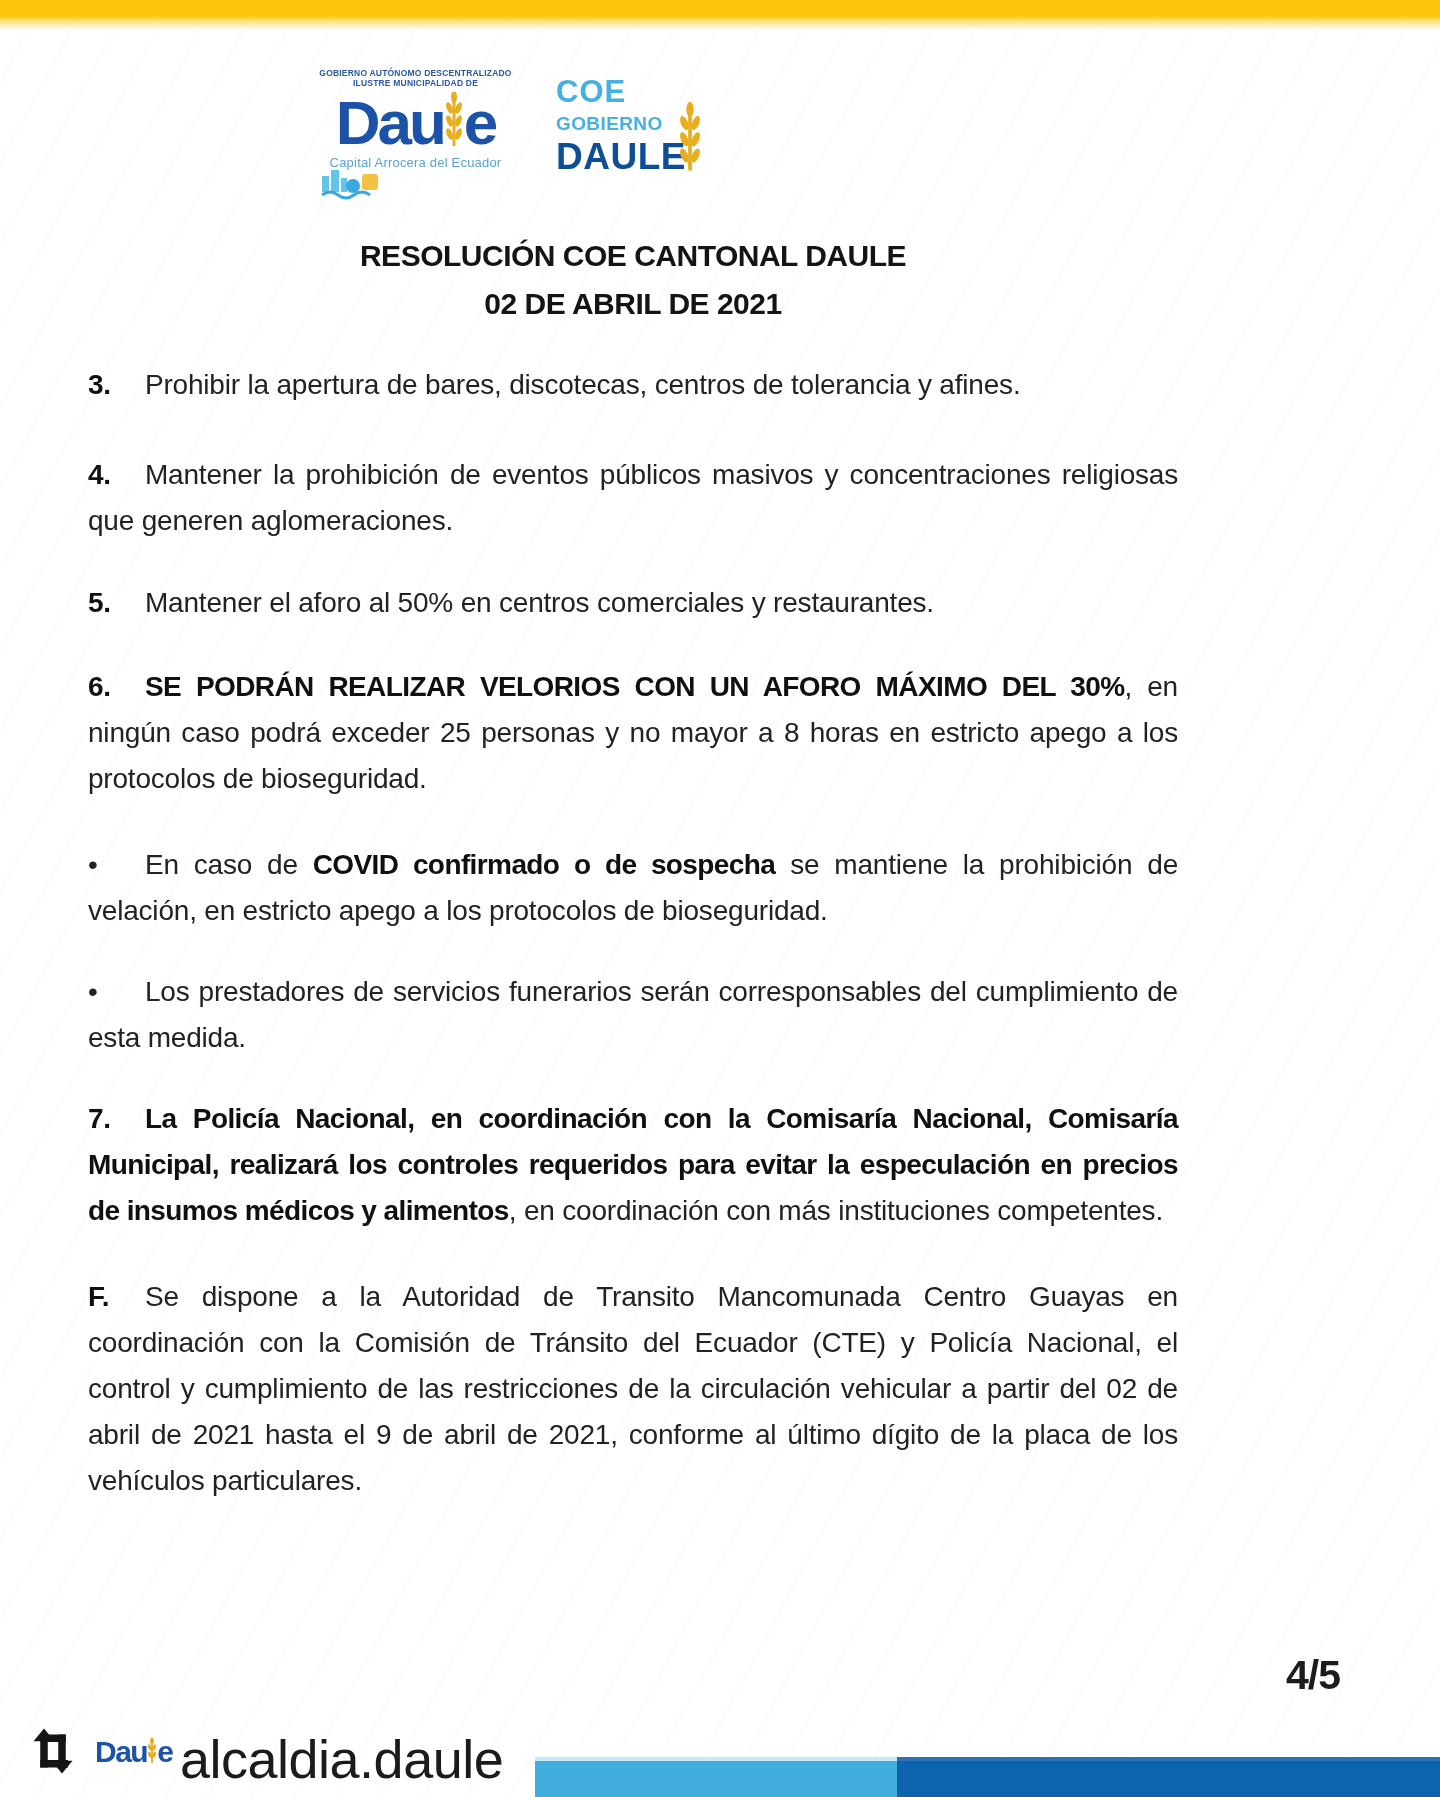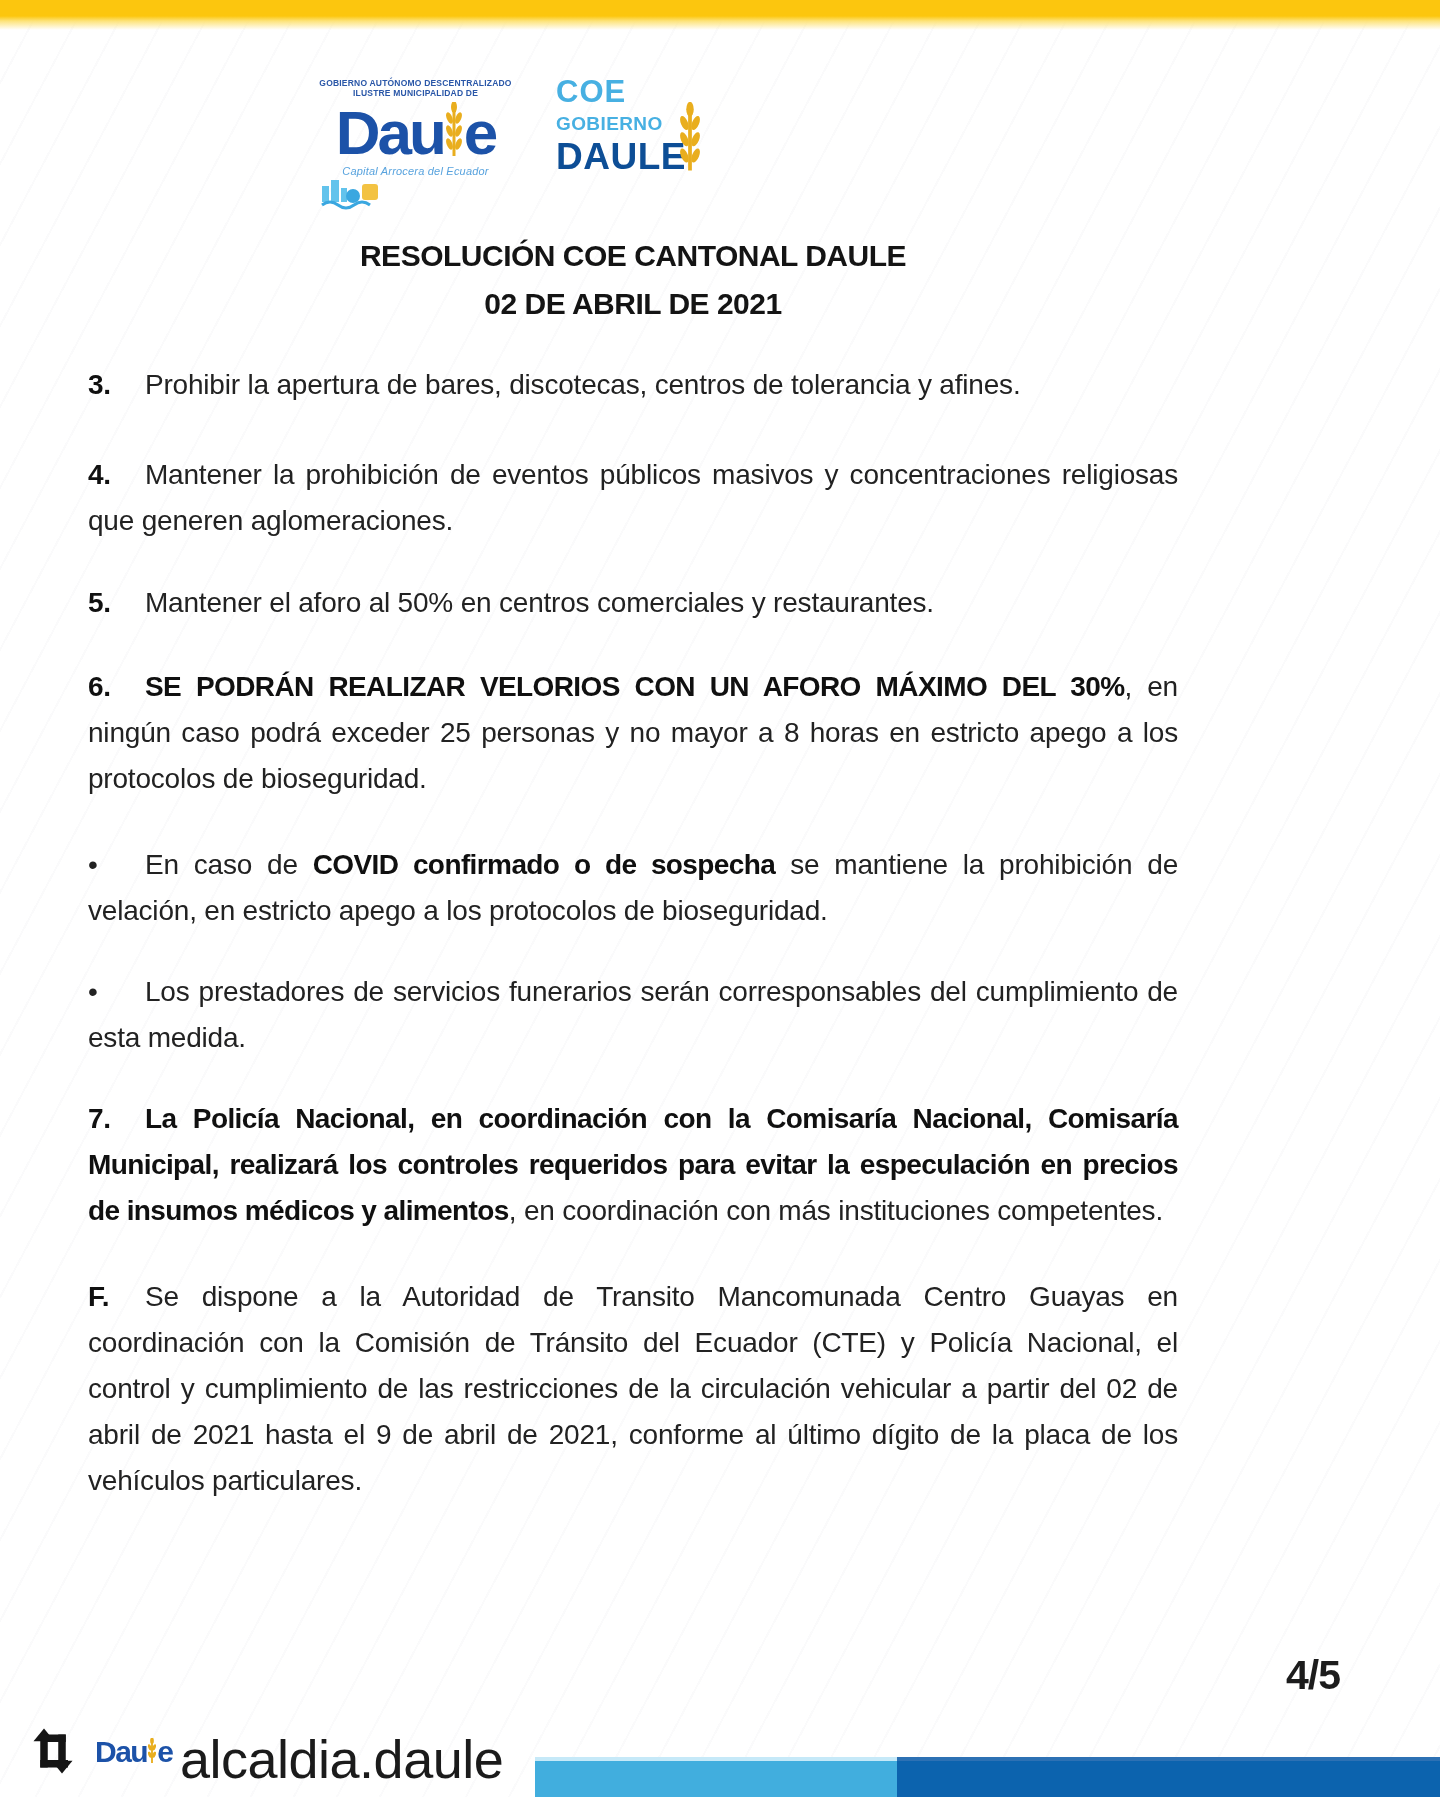--- a/index.html
+++ b/index.html
@@ -6,26 +6,26 @@
   body{width:1440px;height:1797px;position:relative;overflow:hidden;
        font-family:"Liberation Sans","DejaVu Sans",sans-serif;background:#ffffff;}
   .page{position:absolute;inset:0;
         background:
           repeating-linear-gradient(118deg, rgba(150,150,170,0.045) 0 2px, transparent 2px 38px),
           #ffffff;}
   
   .topbar{position:absolute;top:0;left:0;right:0;height:30px;
           background:linear-gradient(#fcc60e 0,#fcc60e 16px,#fde37a 21px,rgba(253,227,122,0) 30px);}
   
-  .daule-logo{position:absolute;left:318px;top:78px;width:195px;text-align:center;}
+  .daule-logo{position:absolute;left:318px;top:68px;width:195px;text-align:center;}
   .gov-text{font-size:8.5px;font-weight:700;color:#2a57a8;line-height:10px;letter-spacing:.2px;}
   .dname{display:flex;justify-content:center;align-items:flex-end;height:62px;margin-top:2px;
          font-size:62px;font-weight:700;color:#1c52a8;letter-spacing:-3px;line-height:58px;}
   .dname svg{margin:0 2px 4px 2px;}
-  .tagline{font-size:11px;font-style:italic;color:#58a3de;margin-top:3px;letter-spacing:.2px;}
+  .tagline{font-size:13px;color:#58a3de;margin-top:3px;letter-spacing:.2px;}
   .city-icon{position:absolute;left:2px;top:98px;}
   .coe-logo{position:absolute;left:556px;top:76px;line-height:1;}
   .coe-l1{font-size:31px;font-weight:700;color:#47b0e2;letter-spacing:1px;}
   .coe-l2{font-size:19px;font-weight:700;color:#47b0e2;margin-top:7px;letter-spacing:.4px;}
   .coe-l3{font-size:37px;font-weight:700;color:#0d4e96;margin-top:5px;letter-spacing:.5px;}
   .coe-wheat{position:absolute;left:124px;top:26px;}
   .committee{position:absolute;left:752px;top:101px;}
   .committee-text{font-size:15.5px;font-weight:700;color:#1a1a1a;letter-spacing:-.2px;}
   .flag-line{display:flex;margin-top:8px;width:296px;height:6px;}
   .flag-line .fy{background:#efd94e;width:51%;}

